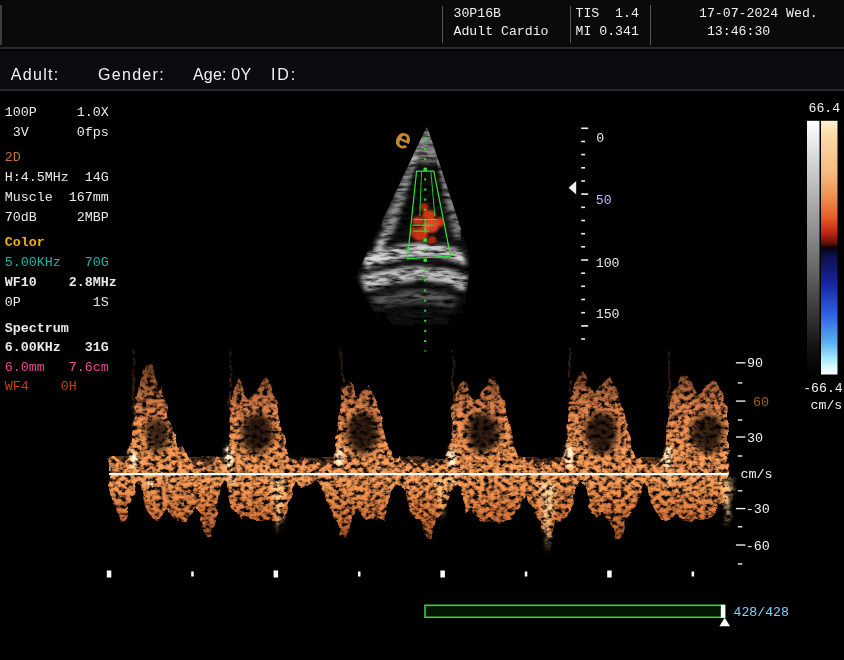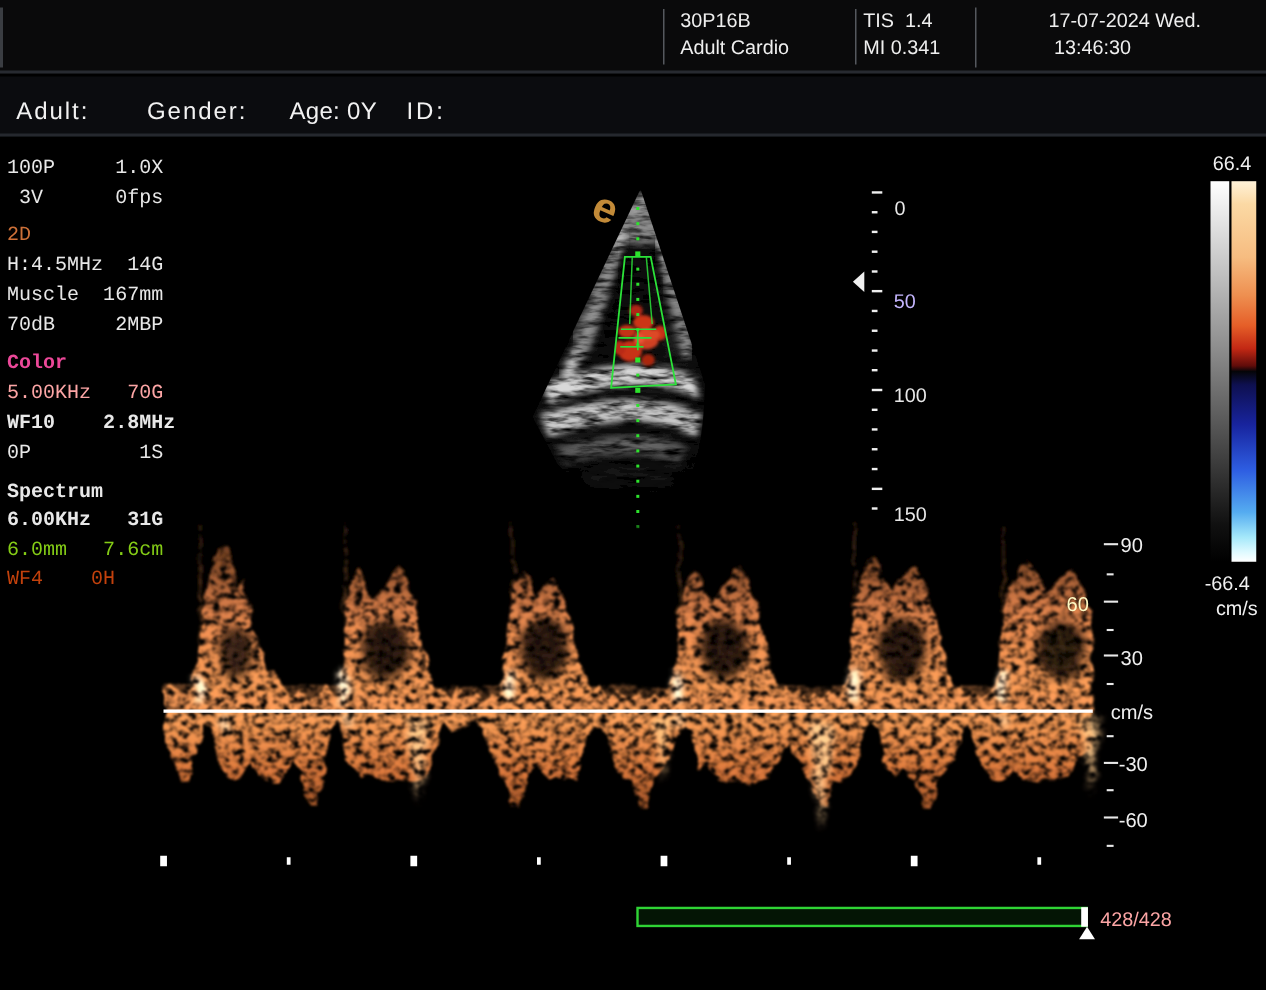--- a/index.html
+++ b/index.html
@@ -1,15 +1,15 @@
 <!DOCTYPE html>
 <html><head><meta charset="utf-8"><style>
 *{margin:0;padding:0;box-sizing:border-box}
 html,body{width:844px;height:660px;background:#000;overflow:hidden;position:relative}
-.mono{font-family:Liberation Sans, sans-serif;white-space:pre;position:absolute}
+.mono{font-family:Liberation Mono, monospace;white-space:pre;position:absolute}
 .pl{font:13.35px "Liberation Mono",monospace;white-space:pre;position:absolute;left:4.7px;line-height:16px}
 </style></head>
 <body>
 
 <div style="position:absolute;left:0;top:0;width:844px;height:49px;background:#0a0a0b;border-bottom:2px solid #272a30"></div>
 <div style="position:absolute;left:0;top:5px;width:2px;height:40px;background:#3a3d42"></div>
 <div style="position:absolute;left:442px;top:6px;width:1px;height:37px;background:#55585e"></div>
 <div style="position:absolute;left:570px;top:6px;width:1px;height:37px;background:#55585e"></div>
 <div style="position:absolute;left:650px;top:5px;width:1px;height:40px;background:#55585e"></div>
 <div class="mono" style="left:453.5px;top:5.3px;font-size:13.2px;line-height:17.3px;color:#efefef">30P16B
@@ -24,27 +24,27 @@
 <div style="position:absolute;top:66px;left:98px;color:#f2f2f2;font:16px 'Liberation Sans',sans-serif;letter-spacing:1.3px">Gender:</div>
 <div style="position:absolute;top:66px;left:193px;color:#f2f2f2;font:16px 'Liberation Sans',sans-serif;letter-spacing:0.2px">Age: 0Y</div>
 <div style="position:absolute;top:66px;left:271px;color:#f2f2f2;font:16px 'Liberation Sans',sans-serif;letter-spacing:1.9px">ID:</div>
 
 <div class="pl" style="top:105.0px;color:#e8e8e8;font-weight:400">100P     1.0X</div>
 <div class="pl" style="top:125.0px;color:#e8e8e8;font-weight:400"> 3V      0fps</div>
 <div class="pl" style="top:149.6px;color:#cd7038;font-weight:400">2D</div>
 <div class="pl" style="top:169.6px;color:#e8e8e8;font-weight:400">H:4.5MHz  14G</div>
 <div class="pl" style="top:189.6px;color:#e8e8e8;font-weight:400">Muscle  167mm</div>
 <div class="pl" style="top:209.7px;color:#e8e8e8;font-weight:400">70dB     2MBP</div>
-<div class="pl" style="top:234.6px;color:#ec4899;font-weight:700">Color</div>
-<div class="pl" style="top:254.6px;color:#fca5a5;font-weight:400">5.00KHz   70G</div>
+<div class="pl" style="top:234.6px;color:#eab308;font-weight:700">Color</div>
+<div class="pl" style="top:254.6px;color:#14b8a6;font-weight:400">5.00KHz   70G</div>
 <div class="pl" style="top:274.7px;color:#e8e8e8;font-weight:700">WF10    2.8MHz</div>
 <div class="pl" style="top:294.7px;color:#e8e8e8;font-weight:400">0P         1S</div>
 <div class="pl" style="top:321.2px;color:#e8e8e8;font-weight:700">Spectrum</div>
 <div class="pl" style="top:340.0px;color:#e8e8e8;font-weight:700">6.00KHz   31G</div>
-<div class="pl" style="top:359.7px;color:#84cc16;font-weight:400">6.0mm   7.6cm</div>
+<div class="pl" style="top:359.7px;color:#ec4899;font-weight:400">6.0mm   7.6cm</div>
 <div class="pl" style="top:379.3px;color:#c2410c;font-weight:400">WF4    0H</div>
 
 <svg width="844" height="660" viewBox="0 0 844 660" style="position:absolute;left:0;top:0;pointer-events:none">
 <defs>
 <clipPath id="roiClip">
         <path d="M416.6,171.2 L433.8,171.2 L450.6,256.3 L407.4,258.6 Z"></path>
       </clipPath>
 <clipPath id="sectorClip">
         <path d="M427,126 L355,278 L372,310 Q395,335 427,338 Q450,333 460,318 Q469,300 470,256 Z"></path>
       </clipPath>
@@ -273,23 +273,23 @@
     <rect x="691.6" y="571.5" width="2.5" height="5" fill="#fff"></rect>
 
 <rect x="425" y="605.3" width="299.5" height="12" fill="#041505" stroke="#2fd435" stroke-width="1.6"></rect>
 <rect x="720.8" y="604.8" width="4.5" height="13" fill="#fff"></rect>
 <polygon points="724.7,617.8 730,626.2 719.4,626.2" fill="#fff"></polygon>
 </svg>
 
 <div class="mono" style="left:596.3px;top:131.2px;font-size:13.2px;color:#e8e8e8">0</div>
 <div class="mono" style="left:595.8px;top:192.7px;font-size:13.2px;color:#c4b5fd">50</div>
 <div class="mono" style="left:595.8px;top:256.4px;font-size:13.2px;color:#e8e8e8">100</div>
-<div class="mono" style="left:595.8px;top:335px;font-size:13.2px;color:#e8e8e8">150</div>
+<div class="mono" style="left:595.8px;top:307px;font-size:13.2px;color:#e8e8e8">150</div>
 <div class="mono" style="left:808.5px;top:101px;font-size:13.2px;color:#f0f0f0">66.4</div>
 <div class="mono" style="left:803.2px;top:381.1px;font-size:13.2px;color:#f0f0f0">-66.4</div>
 <div class="mono" style="left:810.6px;top:398.4px;font-size:13.2px;color:#f0f0f0">cm/s</div>
 <div class="mono" style="left:747px;top:356.3px;font-size:13.4px;color:#efefef">90</div>
-<div class="mono" style="left:711px;top:394.6px;font-size:13.4px;color:#fef9c3">60</div>
+<div class="mono" style="left:753px;top:394.6px;font-size:13.4px;color:#a16207">60</div>
 <div class="mono" style="left:747px;top:430.5px;font-size:13.4px;color:#efefef">30</div>
 <div class="mono" style="left:740.5px;top:467.3px;font-size:13.4px;color:#efefef">cm/s</div>
 <div class="mono" style="left:745.8px;top:502.1px;font-size:13.4px;color:#efefef">-30</div>
 <div class="mono" style="left:745.8px;top:538.5px;font-size:13.4px;color:#efefef">-60</div>
-<div class="mono" style="left:733.5px;top:605.1px;font-size:13.2px;color:#fca5a5">428/428</div>
+<div class="mono" style="left:733.5px;top:605.1px;font-size:13.2px;color:#7dd3fc">428/428</div>
 
 </body></html>

